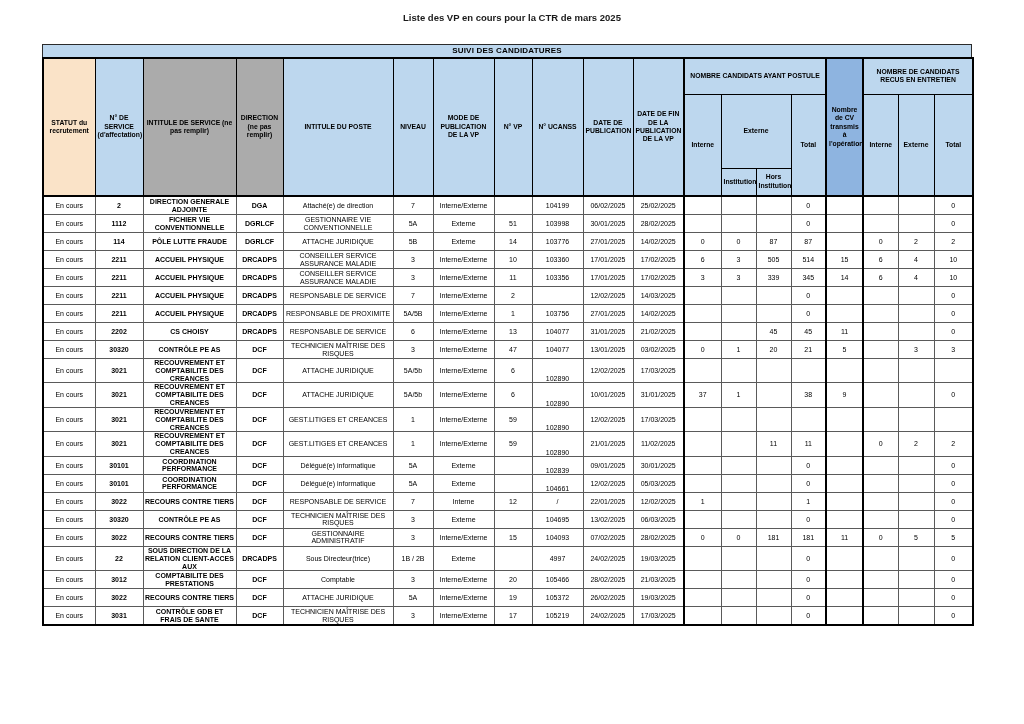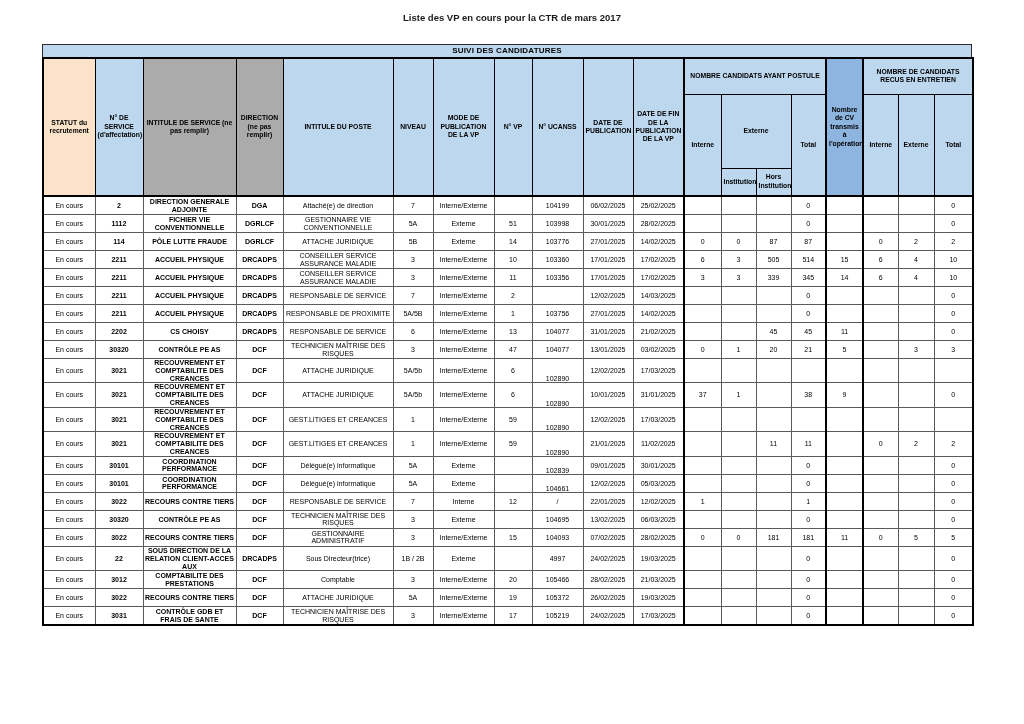--- a/index.html
+++ b/index.html
@@ -82,21 +82,21 @@
   
   tbody tr:nth-child(n+10):nth-child(-n+15) td:nth-child(9){
     vertical-align:bottom;
     line-height:1;
     padding-bottom:0;
   }
 </style>
 </head>
 <body>
 
-<div class="page-title">Liste des VP en cours pour la CTR de mars 2017</div>
+<div class="page-title">Liste des VP en cours pour la CTR de mars 2025</div>
 
 <div class="sheet">
   <div class="banner">SUIVI DES CANDIDATURES</div>
 
   <table>
     <colgroup>
       <col style="width:52px">
         <col style="width:48px">
         <col style="width:93px">
         <col style="width:47px">

